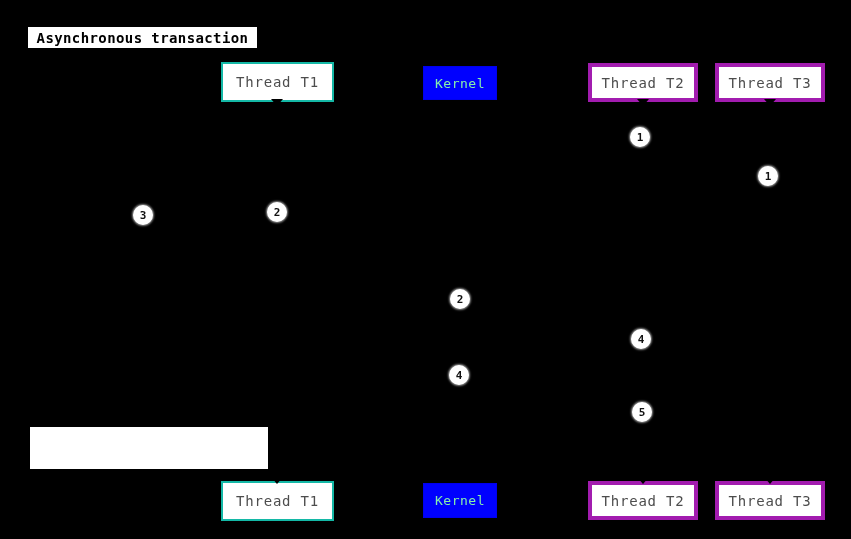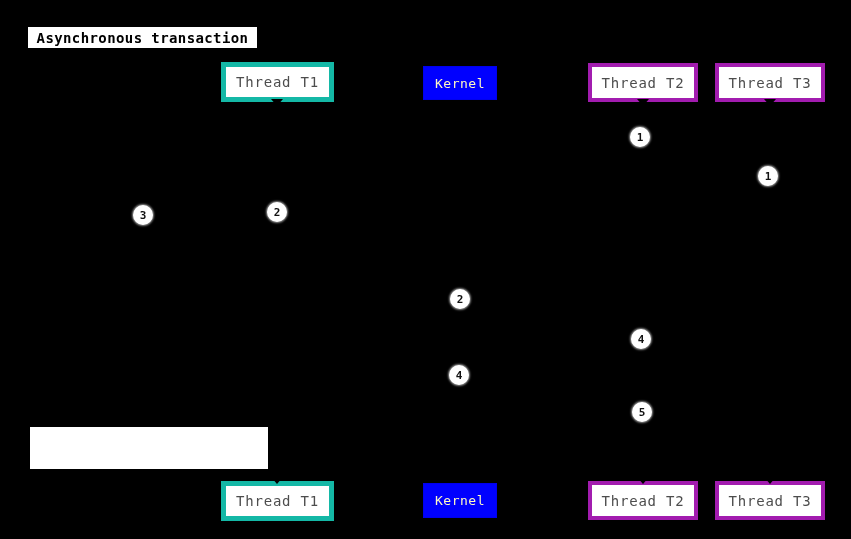--- a/index.html
+++ b/index.html
@@ -32,26 +32,26 @@
     box-sizing: border-box;
     background: #ffffff;
     color: #4d4d4d;
     display: flex;
     align-items: center;
     justify-content: center;
     font-size: 14px;
     letter-spacing: 0.8px;
     white-space: nowrap;
   }
-  .pbox.red   { border: 5px solid #14b8a6; }
+  .pbox.red   { border: 2px solid #14b8a6; }
   .pbox.blue  { border: 4px solid #a21caf; }
   .pbox.kernel {
     background: #0000ff;
     border: 1px solid #0000ee;
-    color: #fef9c3;
+    color: #86efac;
     font-size: 13px;
     letter-spacing: 0.5px;
   }
 
   
   .tick {
     position: absolute;
     width: 0; height: 0;
     border-left: 6px solid transparent;
     border-right: 6px solid transparent;

